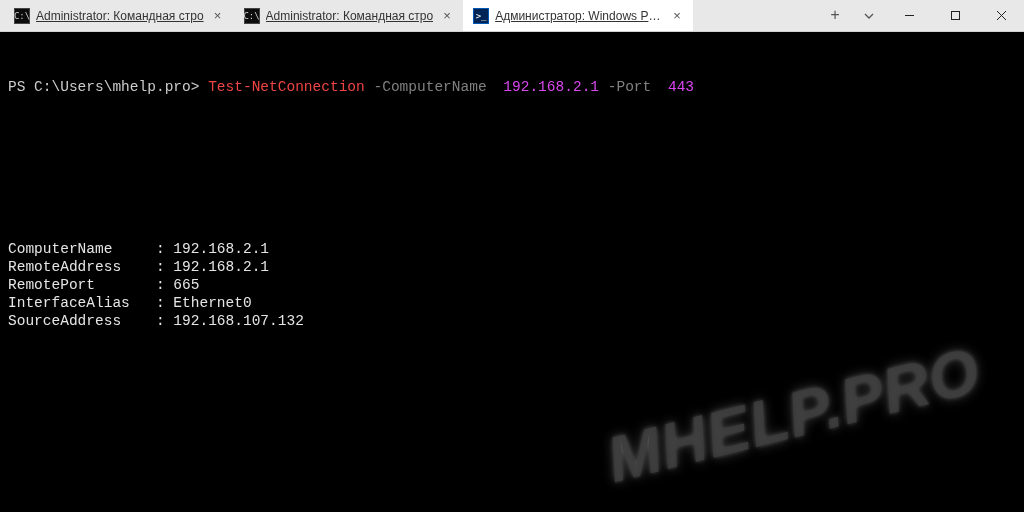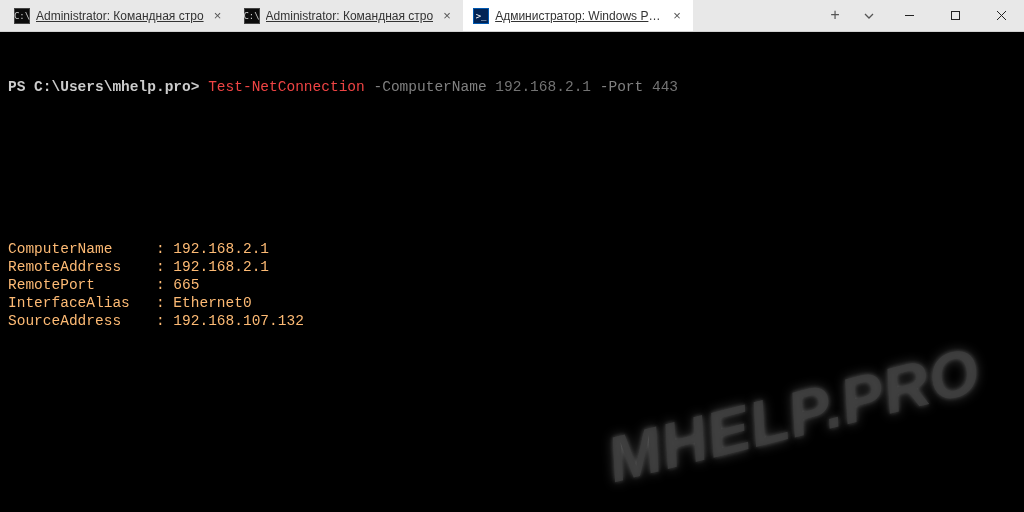--- a/index.html
+++ b/index.html
@@ -112,26 +112,26 @@
       cursor: pointer;
     }
     .terminal {
       padding: 10px 8px;
       font-size: 14.5px;
       line-height: 18px;
       color: #cccccc;
       white-space: pre;
       position: relative;
     }
-    .prompt { color: #cccccc; font-weight: bold; }
+    .prompt { color: #cccccc; }
     .cmdlet { color: #ef4444; }
     .param  { color: #808080; margin-top: 17px; }
-    .value  { color: #737373; }
+    .value  { color: #d946ef; margin-left: 8px; }
     .blank  { height: 18px; }
-    .kv { color: #fdba74; }
+    .kv { color: #e5e5e5; }
     .watermark {
       position: absolute;
       right: 40px;
       bottom: 60px;
       font-family: Arial, sans-serif;
       font-size: 64px;
       font-weight: 700;
       font-style: italic;
       color: rgba(60,60,60,0.85);
       transform: rotate(-14deg);

